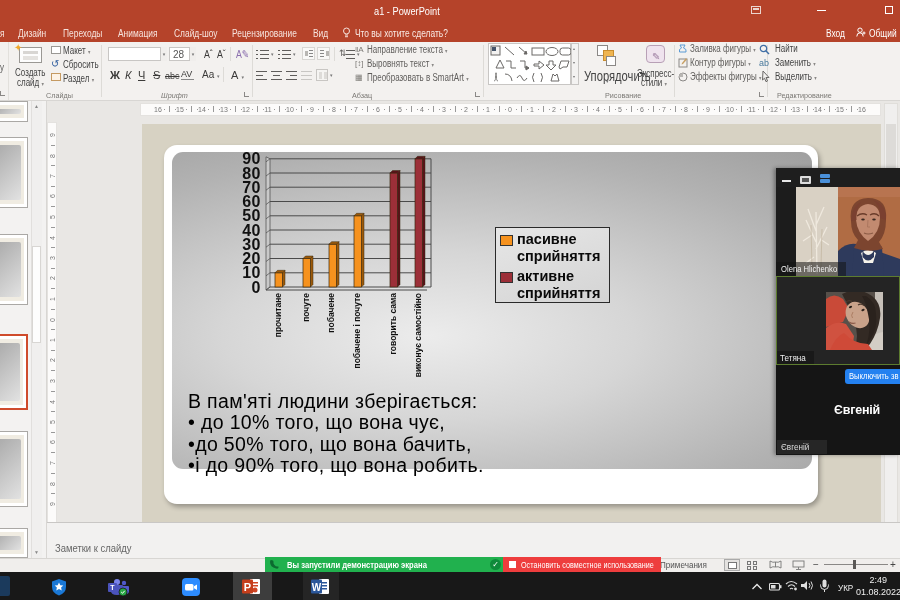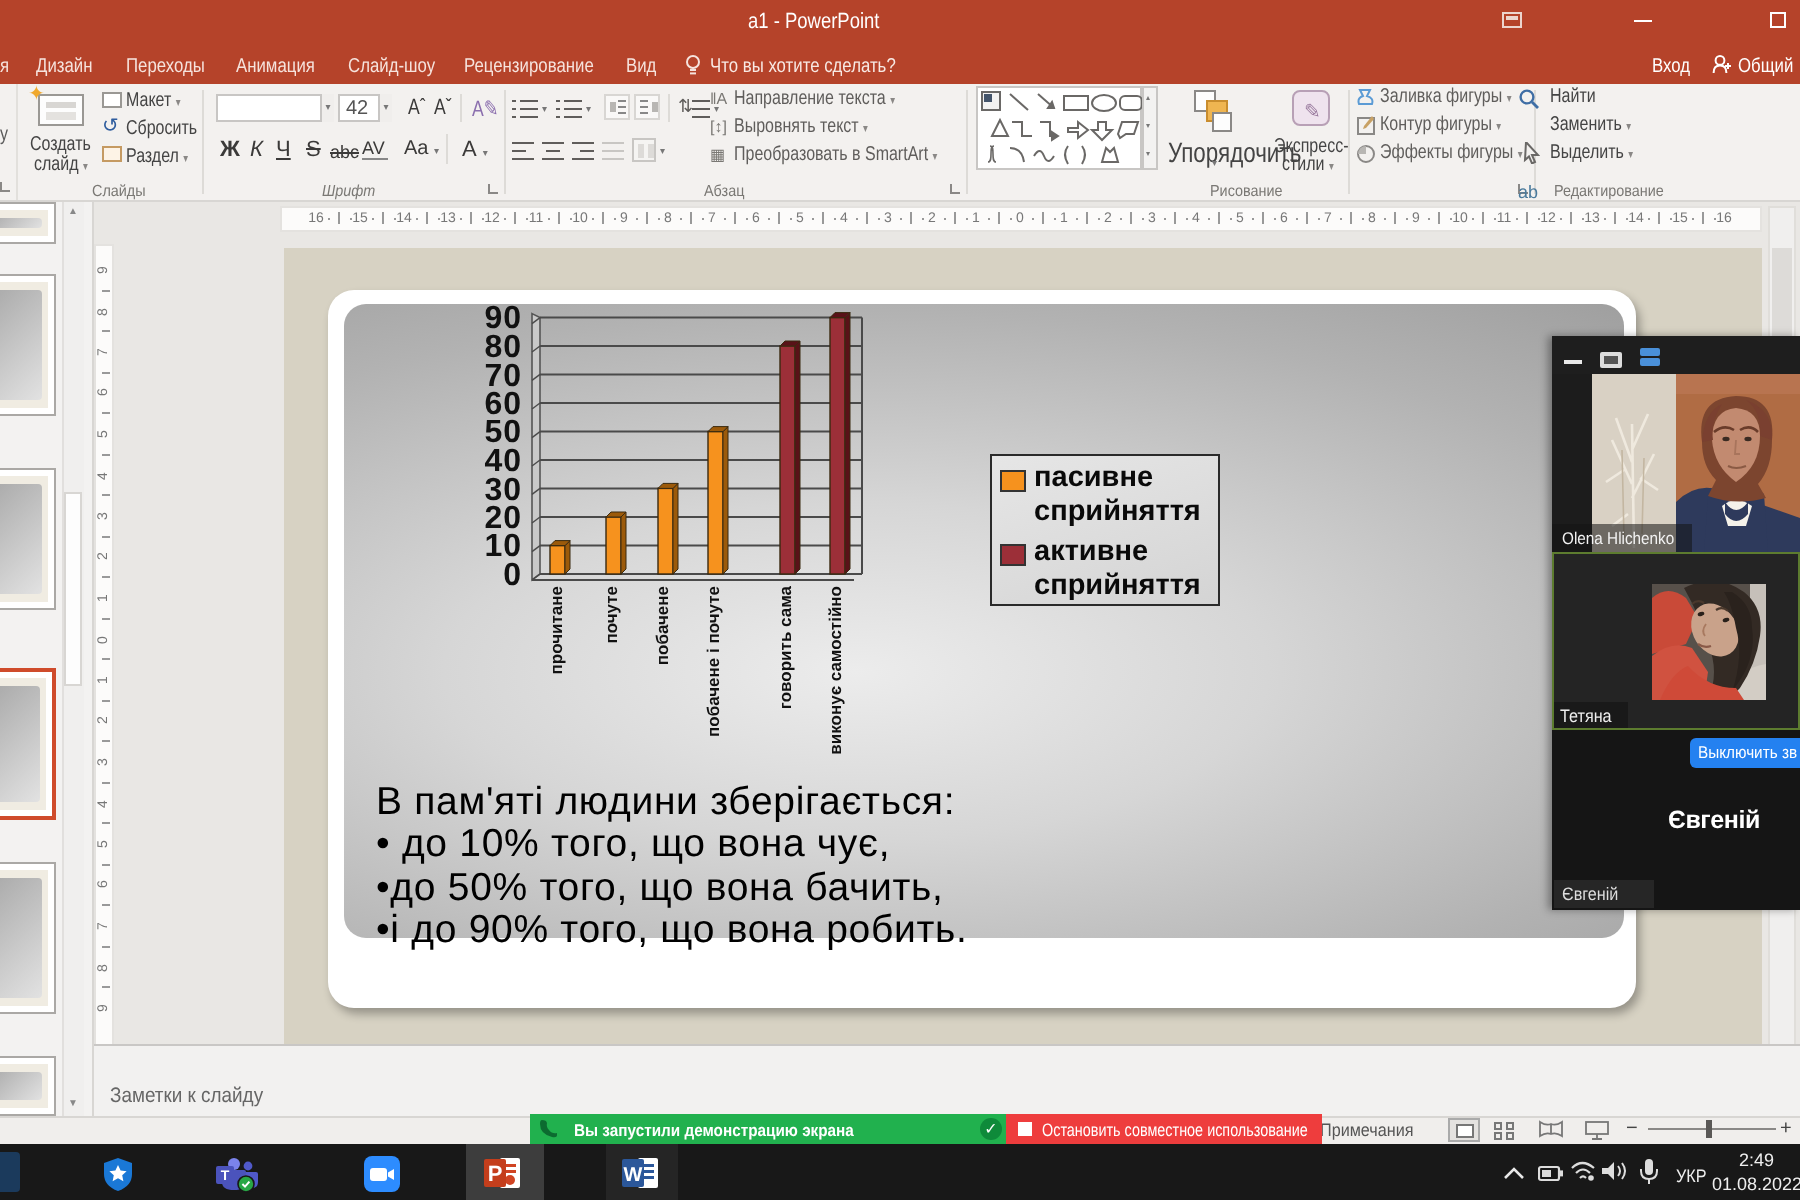--- a/index.html
+++ b/index.html
@@ -52,21 +52,21 @@
 <div class="ab" style="left:51px;top:46px;width:10px;height:8px;border:1px solid #9a9894;background:#fff;"></div>
 <div class="ab" style="left:63px;top:45px;height:12px;color:#444;font-size:10px;white-space:nowrap;"><span class="sx">Макет <span style="font-size:6px;color:#8a8886;">▾</span></span></div>
 <div class="ab" style="left:51px;top:59px;width:10px;height:10px;color:#2f5d9e;font-size:10px;line-height:10px;">↺</div>
 <div class="ab" style="left:63px;top:59px;height:12px;color:#444;font-size:10px;white-space:nowrap;"><span class="sx">Сбросить</span></div>
 <div class="ab" style="left:51px;top:73px;width:10px;height:8px;border:1px solid #c59a62;background:#fdf3e6;"></div>
 <div class="ab" style="left:63px;top:73px;height:12px;color:#444;font-size:10px;white-space:nowrap;"><span class="sx">Раздел <span style="font-size:6px;color:#8a8886;">▾</span></span></div>
 <div class="ab" style="left:46px;top:91px;height:10px;color:#7a7874;font-size:8px;white-space:nowrap;"><span class="sx9">Слайды</span></div>
 <div class="ab" style="left:101px;top:45px;width:1px;height:52px;background:#dddbd7;"></div>
 <div class="ab" style="left:108px;top:47px;width:59px;height:14px;background:#fff;border:1px solid #c8c6c4;"></div>
 <div class="ab" style="left:160px;top:47px;width:7px;height:14px;background:#f0eeec;border-left:1px solid #c8c6c4;color:#777;font-size:5px;line-height:14px;text-align:center;">▾</div>
-<div class="ab" style="left:169px;top:47px;width:26px;height:14px;background:#fff;border:1px solid #c8c6c4;color:#555;font-size:10px;line-height:13px;text-indent:3px;">42</div>
+<div class="ab" style="left:169px;top:47px;width:26px;height:14px;background:#fff;border:1px solid #c8c6c4;color:#555;font-size:10px;line-height:13px;text-indent:3px;">28</div>
 <div class="ab" style="left:189px;top:47px;width:7px;height:14px;background:#f0eeec;border-left:1px solid #c8c6c4;color:#777;font-size:5px;line-height:14px;text-align:center;">▾</div>
 <div class="ab" style="left:204px;top:48px;height:13px;color:#3b3a39;font-size:11px;white-space:nowrap;"><span class="sx">Aˆ</span></div>
 <div class="ab" style="left:217px;top:48px;height:13px;color:#3b3a39;font-size:11px;white-space:nowrap;"><span class="sx">Aˇ</span></div>
 <div class="ab" style="left:230px;top:47px;width:1px;height:14px;background:#dddbd7;"></div>
 <div class="ab" style="left:236px;top:48px;height:13px;color:#8b6fae;font-size:11px;white-space:nowrap;"><span class="sx">A✎</span></div>
 <div class="ab" style="left:110px;top:69px;width:10px;height:12px;color:#3b3a39;font-size:11px;font-weight:bold;">Ж</div>
 <div class="ab" style="left:125px;top:69px;width:8px;height:12px;color:#3b3a39;font-size:11px;font-style:italic;">К</div>
 <div class="ab" style="left:138px;top:69px;width:9px;height:12px;color:#3b3a39;font-size:11px;text-decoration:underline;">Ч</div>
 <div class="ab" style="left:153px;top:69px;width:9px;height:12px;color:#3b3a39;font-size:11px;text-decoration:line-through;">S</div>
 <div class="ab" style="left:165px;top:71px;width:14px;height:10px;color:#3b3a39;font-size:9px;text-decoration:line-through;">abc</div>
@@ -205,21 +205,21 @@
 </svg>
 <div class="ab" style="left:690px;top:71px;height:12px;color:#5f5d5b;font-size:10px;white-space:nowrap;"><span class="sx">Эффекты фигуры <span style="font-size:6px;color:#8a8886;">▾</span></span></div>
 <div class="ab" style="left:605px;top:91px;height:10px;color:#7a7874;font-size:8px;white-space:nowrap;"><span class="sx9">Рисование</span></div>
 <div class="ab" style="left:759px;top:92px;width:5px;height:5px;border-left:1px solid #8a8886;border-bottom:1px solid #8a8886;"></div>
 <div class="ab" style="left:767px;top:45px;width:1px;height:52px;background:#dddbd7;"></div>
 <svg class="ab" style="left:759px;top:44px;" width="11" height="11" viewBox="0 0 11 11">
 <circle cx="4.5" cy="4.5" r="3.2" fill="none" stroke="#3f6ea5" stroke-width="1.2"></circle>
 <line x1="7" y1="7" x2="10" y2="10" stroke="#3f6ea5" stroke-width="1.4"></line>
 </svg>
 <div class="ab" style="left:775px;top:43px;height:12px;color:#444;font-size:10px;white-space:nowrap;"><span class="sx">Найти</span></div>
-<div class="ab" style="left:759px;top:58px;width:13px;height:10px;color:#4a7a9c;font-size:9px;line-height:10px;margin-top:33px;">ab</div>
+<div class="ab" style="left:759px;top:58px;width:13px;height:10px;color:#4a7a9c;font-size:9px;line-height:10px;">ab</div>
 <div class="ab" style="left:775px;top:57px;height:12px;color:#444;font-size:10px;white-space:nowrap;"><span class="sx">Заменить <span style="font-size:6px;color:#8a8886;">▾</span></span></div>
 <svg class="ab" style="left:761px;top:71px;" width="9" height="11" viewBox="0 0 9 11">
 <path d="M2 0 L8 6.5 L5 6.5 L6.5 10 L5 10.7 L3.5 7.2 L1.5 9 Z" fill="#f3f1ef" stroke="#6a6866" stroke-width="1"></path>
 </svg>
 <div class="ab" style="left:775px;top:71px;height:12px;color:#444;font-size:10px;white-space:nowrap;"><span class="sx">Выделить <span style="font-size:6px;color:#8a8886;">▾</span></span></div>
 <div class="ab" style="left:777px;top:91px;height:10px;color:#7a7874;font-size:8px;white-space:nowrap;"><span class="sx9">Редактирование</span></div>
 <div class="ab" style="left:0;top:101px;width:900px;height:457px;background:#e9e7e4;"></div>
 <div class="ab" style="left:0;top:101px;width:46px;height:457px;background:#f3f2f1;"></div>
 <div class="ab" style="left:-14px;top:101px;width:42px;height:21px;background:#fff;border:1px solid #aaa8a5;">
     <div class="ab" style="left:3px;top:3px;right:3px;bottom:3px;background:#f0ece2;"></div>

